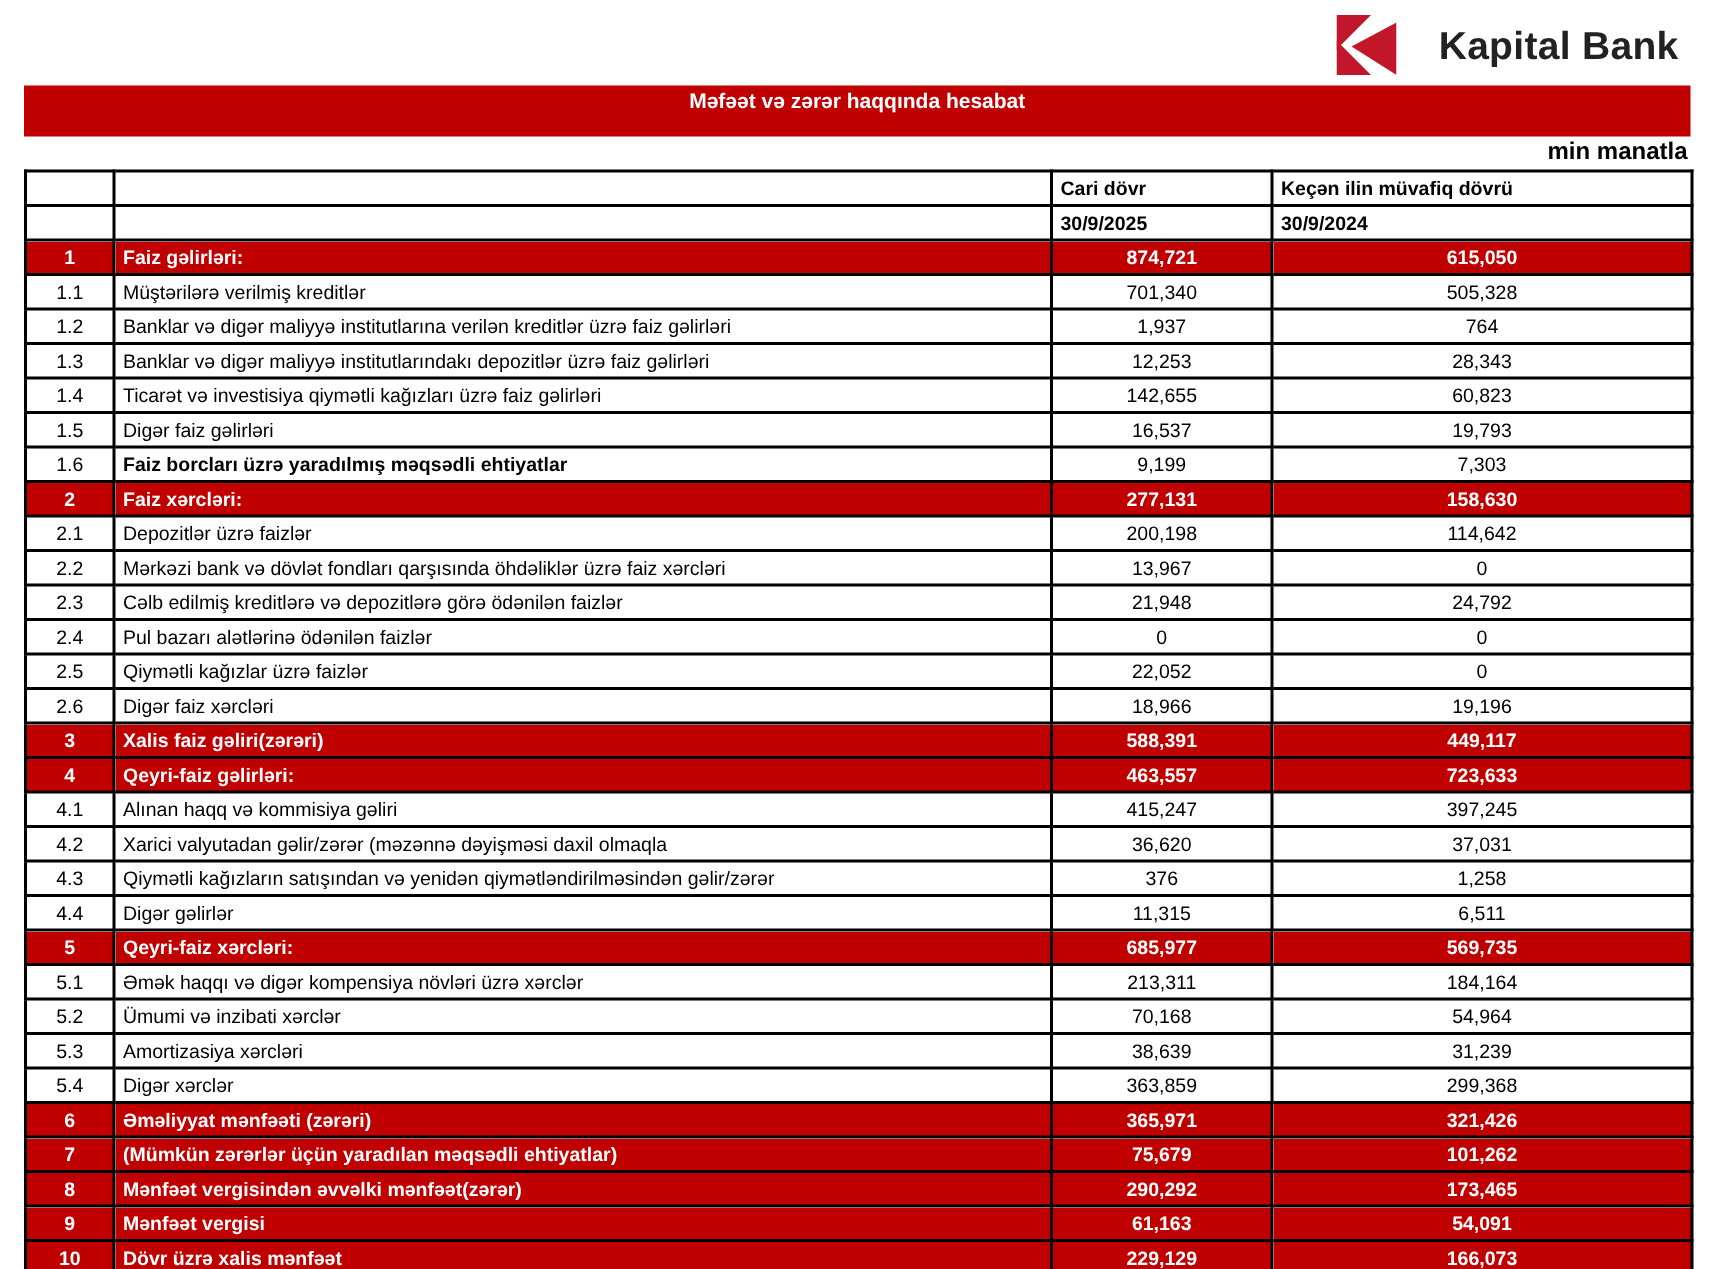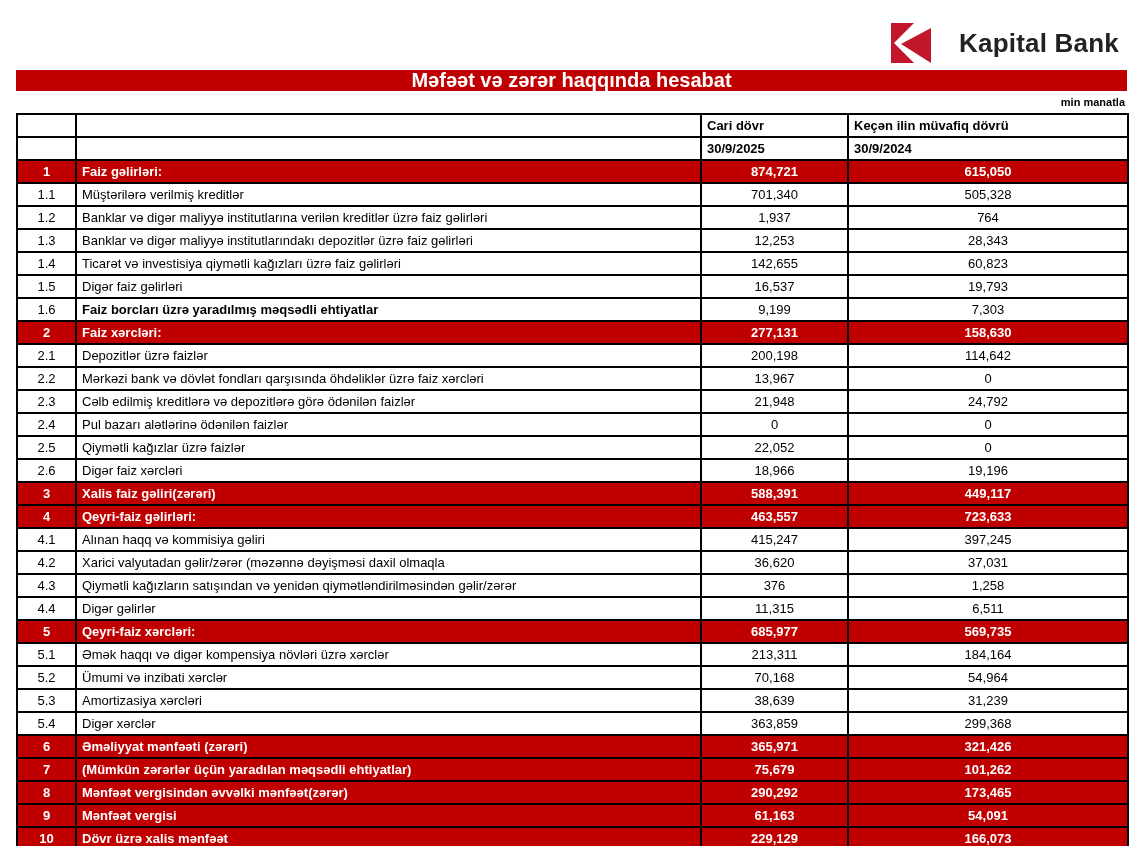--- a/index.html
+++ b/index.html
@@ -11,39 +11,39 @@
   body{
     width:1141px;height:846px;background:#ffffff;
     font-family:"Liberation Sans","DejaVu Sans",sans-serif;
     color:#000;
   }
   .page{position:relative;width:1141px;height:846px;background:#fff;overflow:hidden;}
 
   
   .logo-row{
     display:flex;justify-content:flex-end;align-items:center;
-    gap:28px;padding:22px 22px 3px 0;height:42px;
+    gap:28px;padding:9px 22px 3px 0;height:42px;
   }
   .logo-mark svg{display:block;}
   .logo-text{
     font-size:26px;font-weight:bold;color:var(--text-dark);
     letter-spacing:0.2px;line-height:40px;
   }
 
   
   .title-bar{
     margin:3px 14px 0 16px;background:var(--red);
-    height:21px;line-height:21px;text-align:center;
-    color:#fff;font-weight:bold;font-size:20px;
+    height:34px;line-height:21px;text-align:center;
+    color:#fff;font-weight:bold;font-size:14px;
   }
 
   
   .unit-note{
     margin:2px 16px 2px 16px;height:18px;line-height:18px;
-    text-align:right;font-weight:bold;font-size:11px;color:#000;
+    text-align:right;font-weight:bold;font-size:16px;color:#000;
   }
 
   
   table.pl{
     border-collapse:collapse;table-layout:fixed;
     margin:0 14px 0 16px;width:1111px;
   }
   table.pl td{
     border:2px solid #000;height:21px;
     font-size:13px;line-height:16px;

